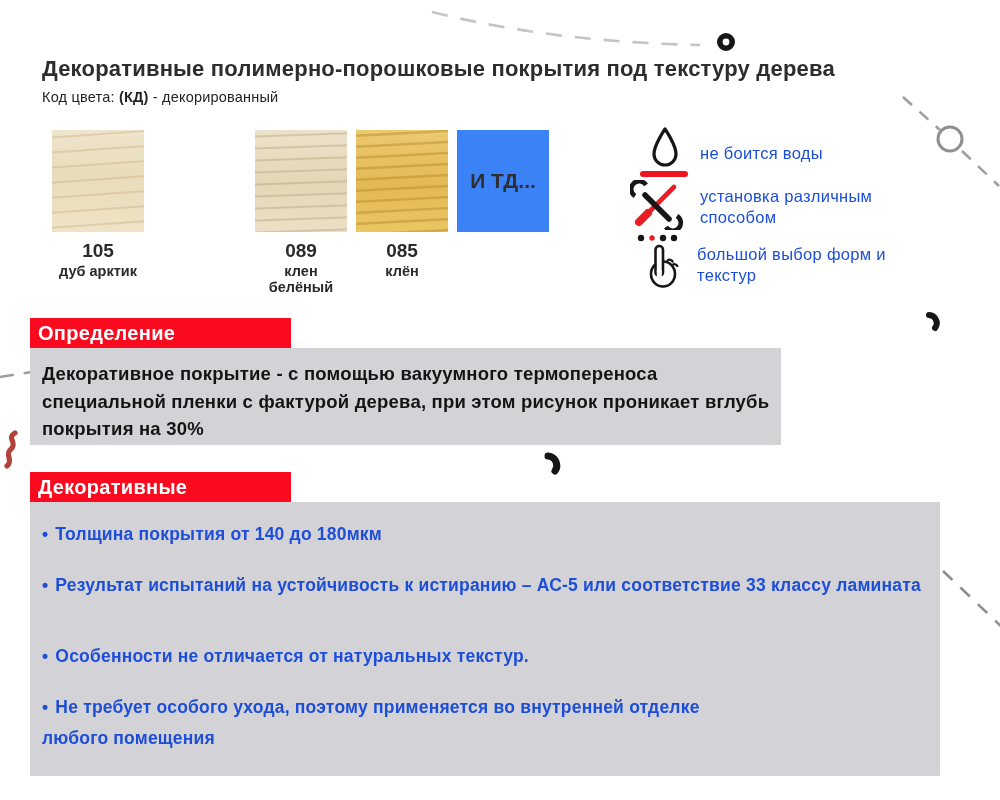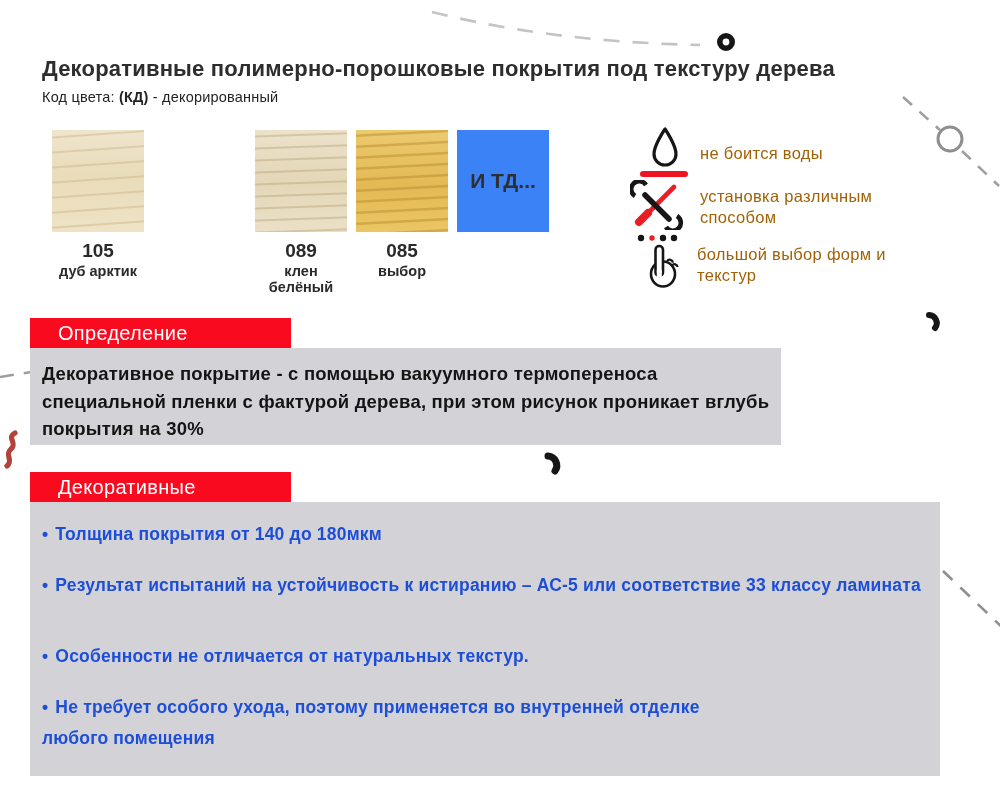--- a/index.html
+++ b/index.html
@@ -21,27 +21,27 @@
   .sw2{background:repeating-linear-gradient(178deg,rgba(176,155,113,0) 0 5px,rgba(176,155,113,.4) 6px 7px,rgba(176,155,113,0) 8px 12px),
               linear-gradient(180deg,#ece2cb 0%,#e4d7b8 50%,#ebe0c6 100%);}
   .sw3{background:repeating-linear-gradient(177deg,rgba(186,140,50,0) 0 4px,rgba(186,140,50,.5) 5px 6.5px,rgba(186,140,50,0) 7.5px 11px),
               linear-gradient(180deg,#ecca6e 0%,#e3b954 55%,#eac763 100%);}
   .swatch-code{margin-top:8px;font-size:19px;font-weight:600;color:#2a2a2a;}
   .swatch-name{margin-top:1px;font-size:14.5px;font-weight:700;color:#2a2a2a;}
   .etc-box{position:absolute;left:457px;top:130px;width:92px;height:102px;background:#3b82f6;
            display:flex;align-items:center;justify-content:center;font-size:21px;font-weight:600;color:#2f2f2f;}
 
   
-  .benefit-label{position:absolute;font-size:16.5px;line-height:21px;color:#a16207;letter-spacing:.3px;}
+  .benefit-label{position:absolute;font-size:16.5px;line-height:21px;color:#1d4ed8;letter-spacing:.3px;}
   .drop-underline{position:absolute;left:640px;top:171px;width:48px;height:5.5px;background:#ef1423;border-radius:3px;}
   .icon-abs{position:absolute;}
 
   
   .banner{position:absolute;left:30px;width:261px;height:30px;background:#fa0a1e;color:#fff;
-          font-size:20px;font-weight:400;line-height:30px;padding-left:28px;box-sizing:border-box;letter-spacing:.3px;}
+          font-size:20px;font-weight:700;line-height:30px;padding-left:8px;box-sizing:border-box;letter-spacing:.3px;}
   .panel{position:absolute;left:30px;background:#d3d2d6;}
   .panel-def{top:348px;width:751px;height:97px;}
   .panel-def p{position:absolute;left:12px;top:12px;margin:0;width:730px;
                font-size:18.5px;font-weight:700;color:#141414;line-height:27.5px;letter-spacing:.2px;}
   .panel-feat{top:502px;width:910px;height:274px;}
   .blt{position:absolute;left:12px;margin:0;font-size:17.5px;font-weight:700;color:#1d4ed8;letter-spacing:.2px;}
   .blt .dot{margin-right:7px;}
   .b1{top:22px;}
   .b2{top:66px;width:880px;line-height:35px;}
   .b3{top:144px;}
@@ -76,21 +76,21 @@
     <div class="swatch-name">дуб арктик</div>
   </div>
   <div class="swatch" style="left:255px">
     <div class="swatch-img sw2"></div>
     <div class="swatch-code">089</div>
     <div class="swatch-name">клен белёный</div>
   </div>
   <div class="swatch" style="left:356px">
     <div class="swatch-img sw3"></div>
     <div class="swatch-code">085</div>
-    <div class="swatch-name">выбор</div>
+    <div class="swatch-name">клён</div>
   </div>
   <div class="etc-box">
     <span>И ТД...</span>
   </div>
 
   <svg class="icon-abs" style="left:645px;top:126px" width="40" height="44" viewBox="0 0 40 44">
     <path d="M20 3 C20 3 9 19 9 28 a11 11 0 0 0 22 0 C31 19 20 3 20 3 Z" fill="none" stroke="#161616" stroke-width="3.2" stroke-linejoin="round"></path>
   </svg>
   <div class="drop-underline"></div>
   <div class="benefit-label" style="left:700px;top:143px;width:220px">не боится воды</div>

